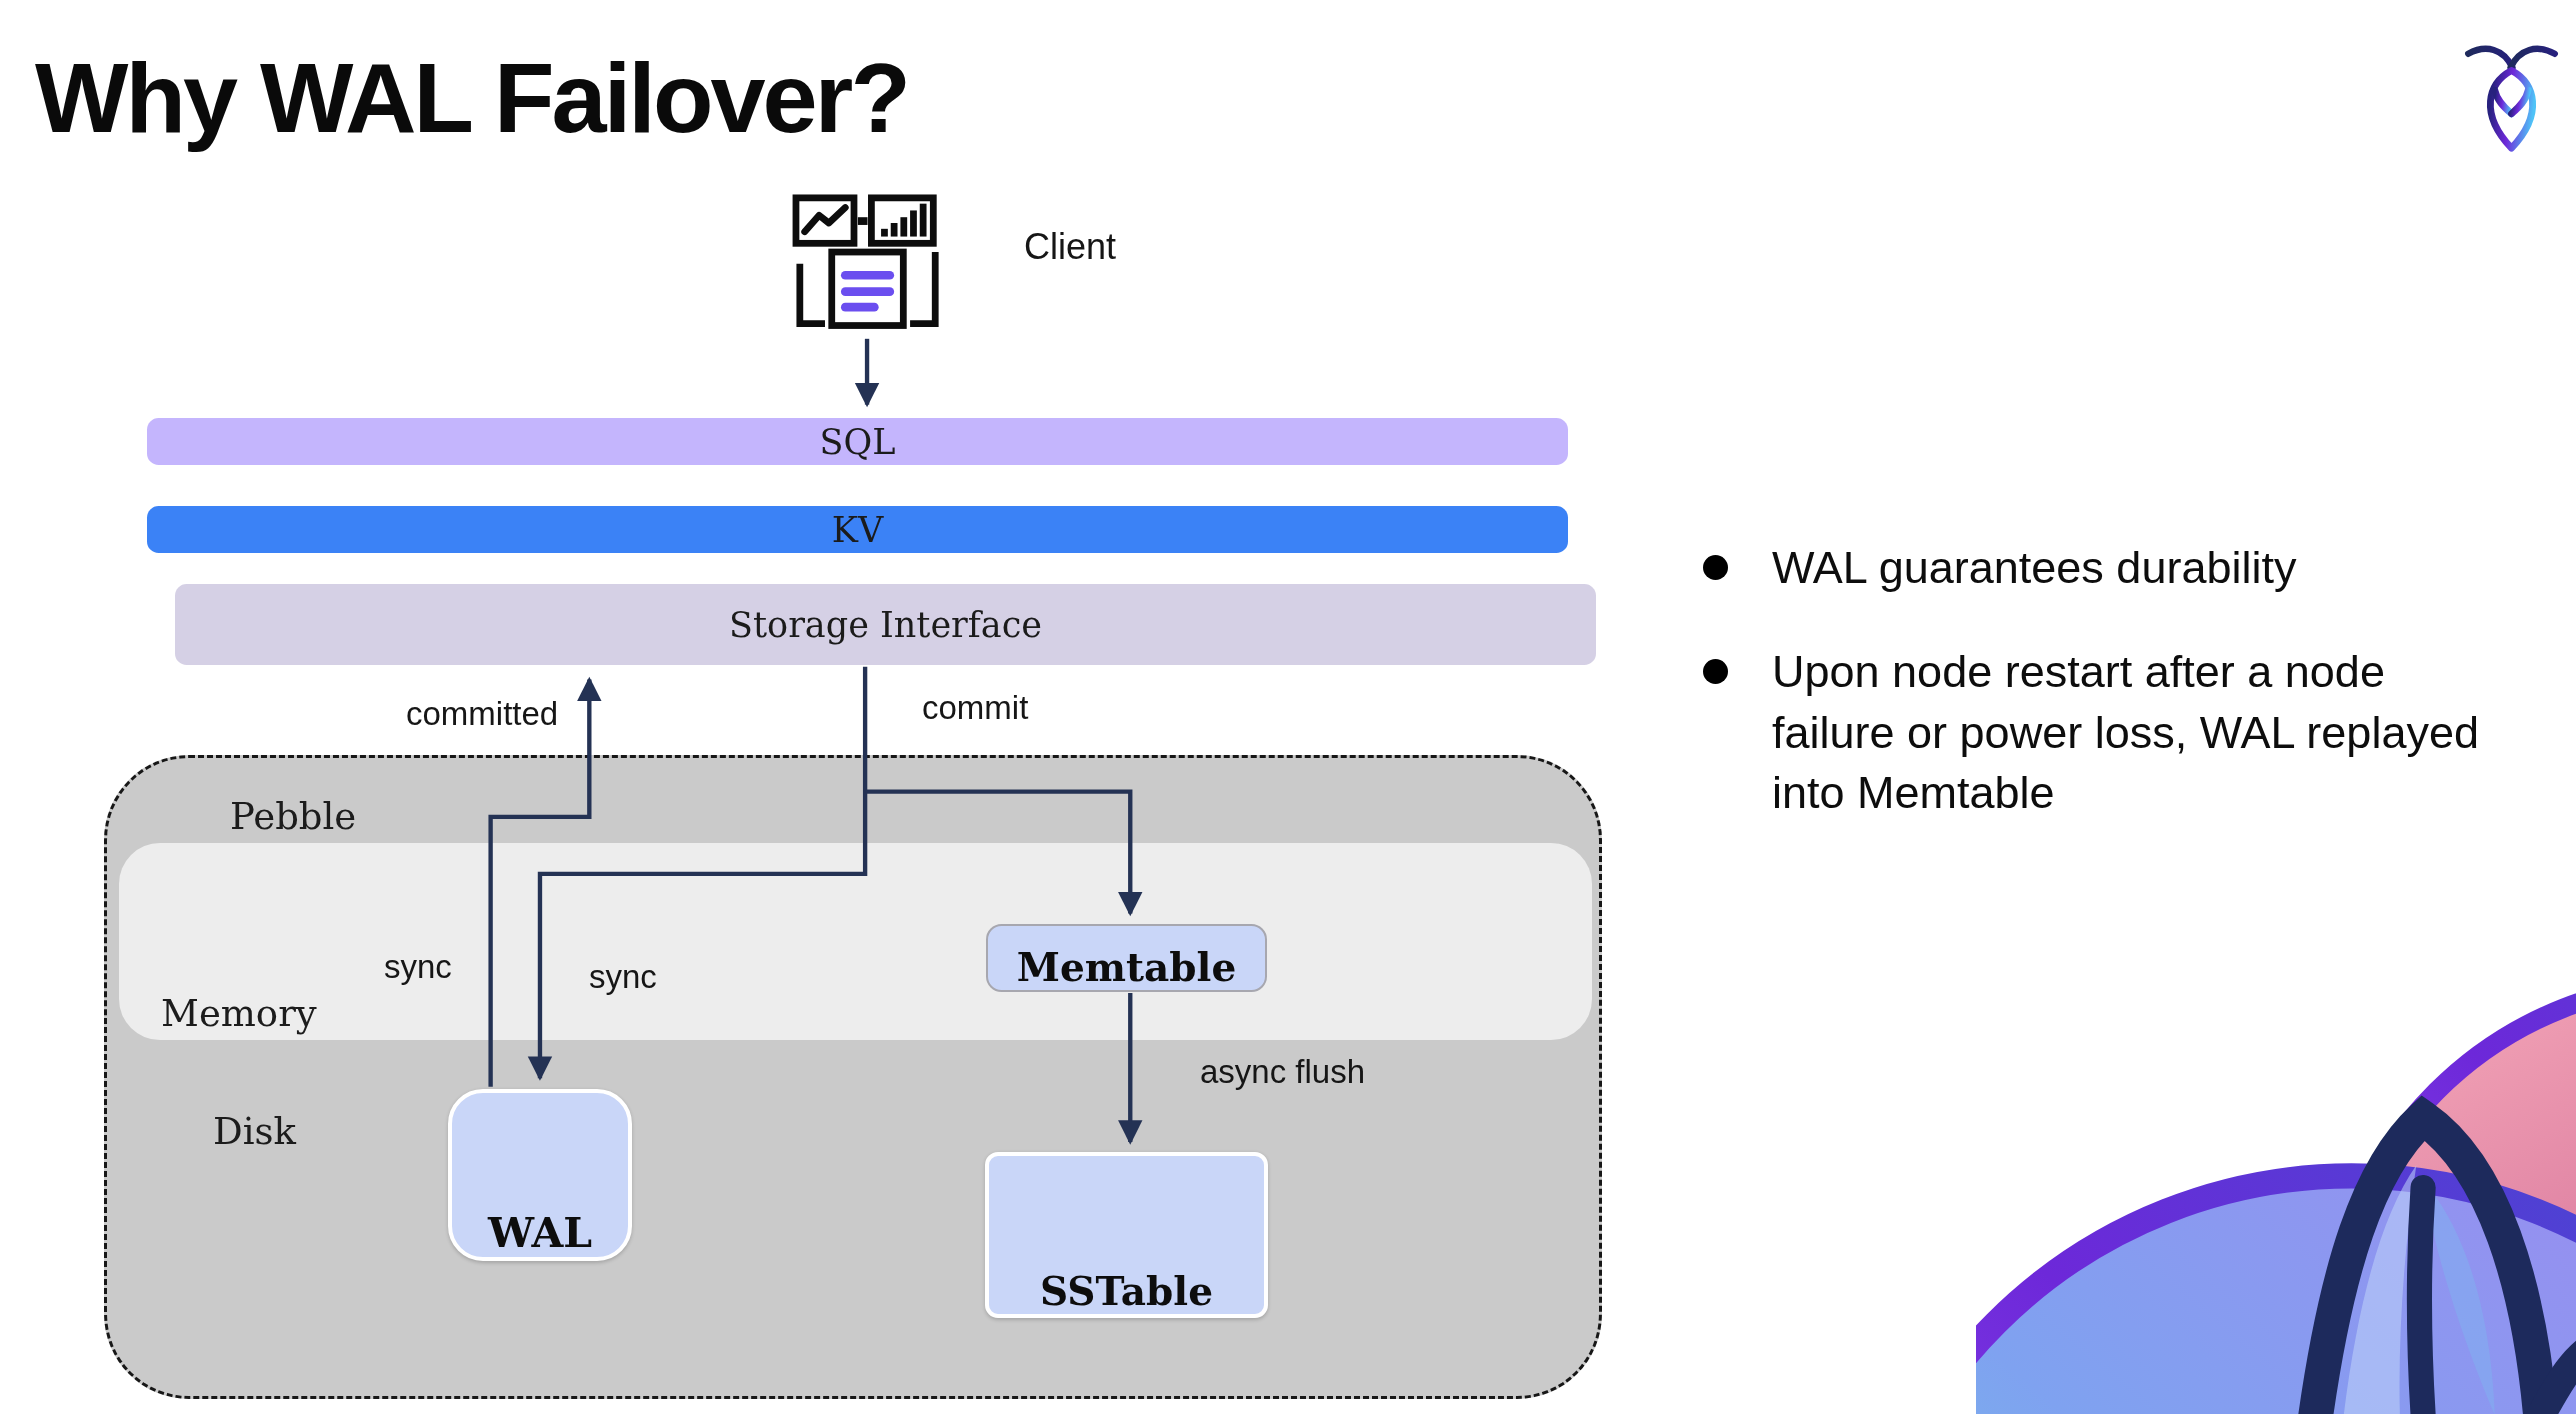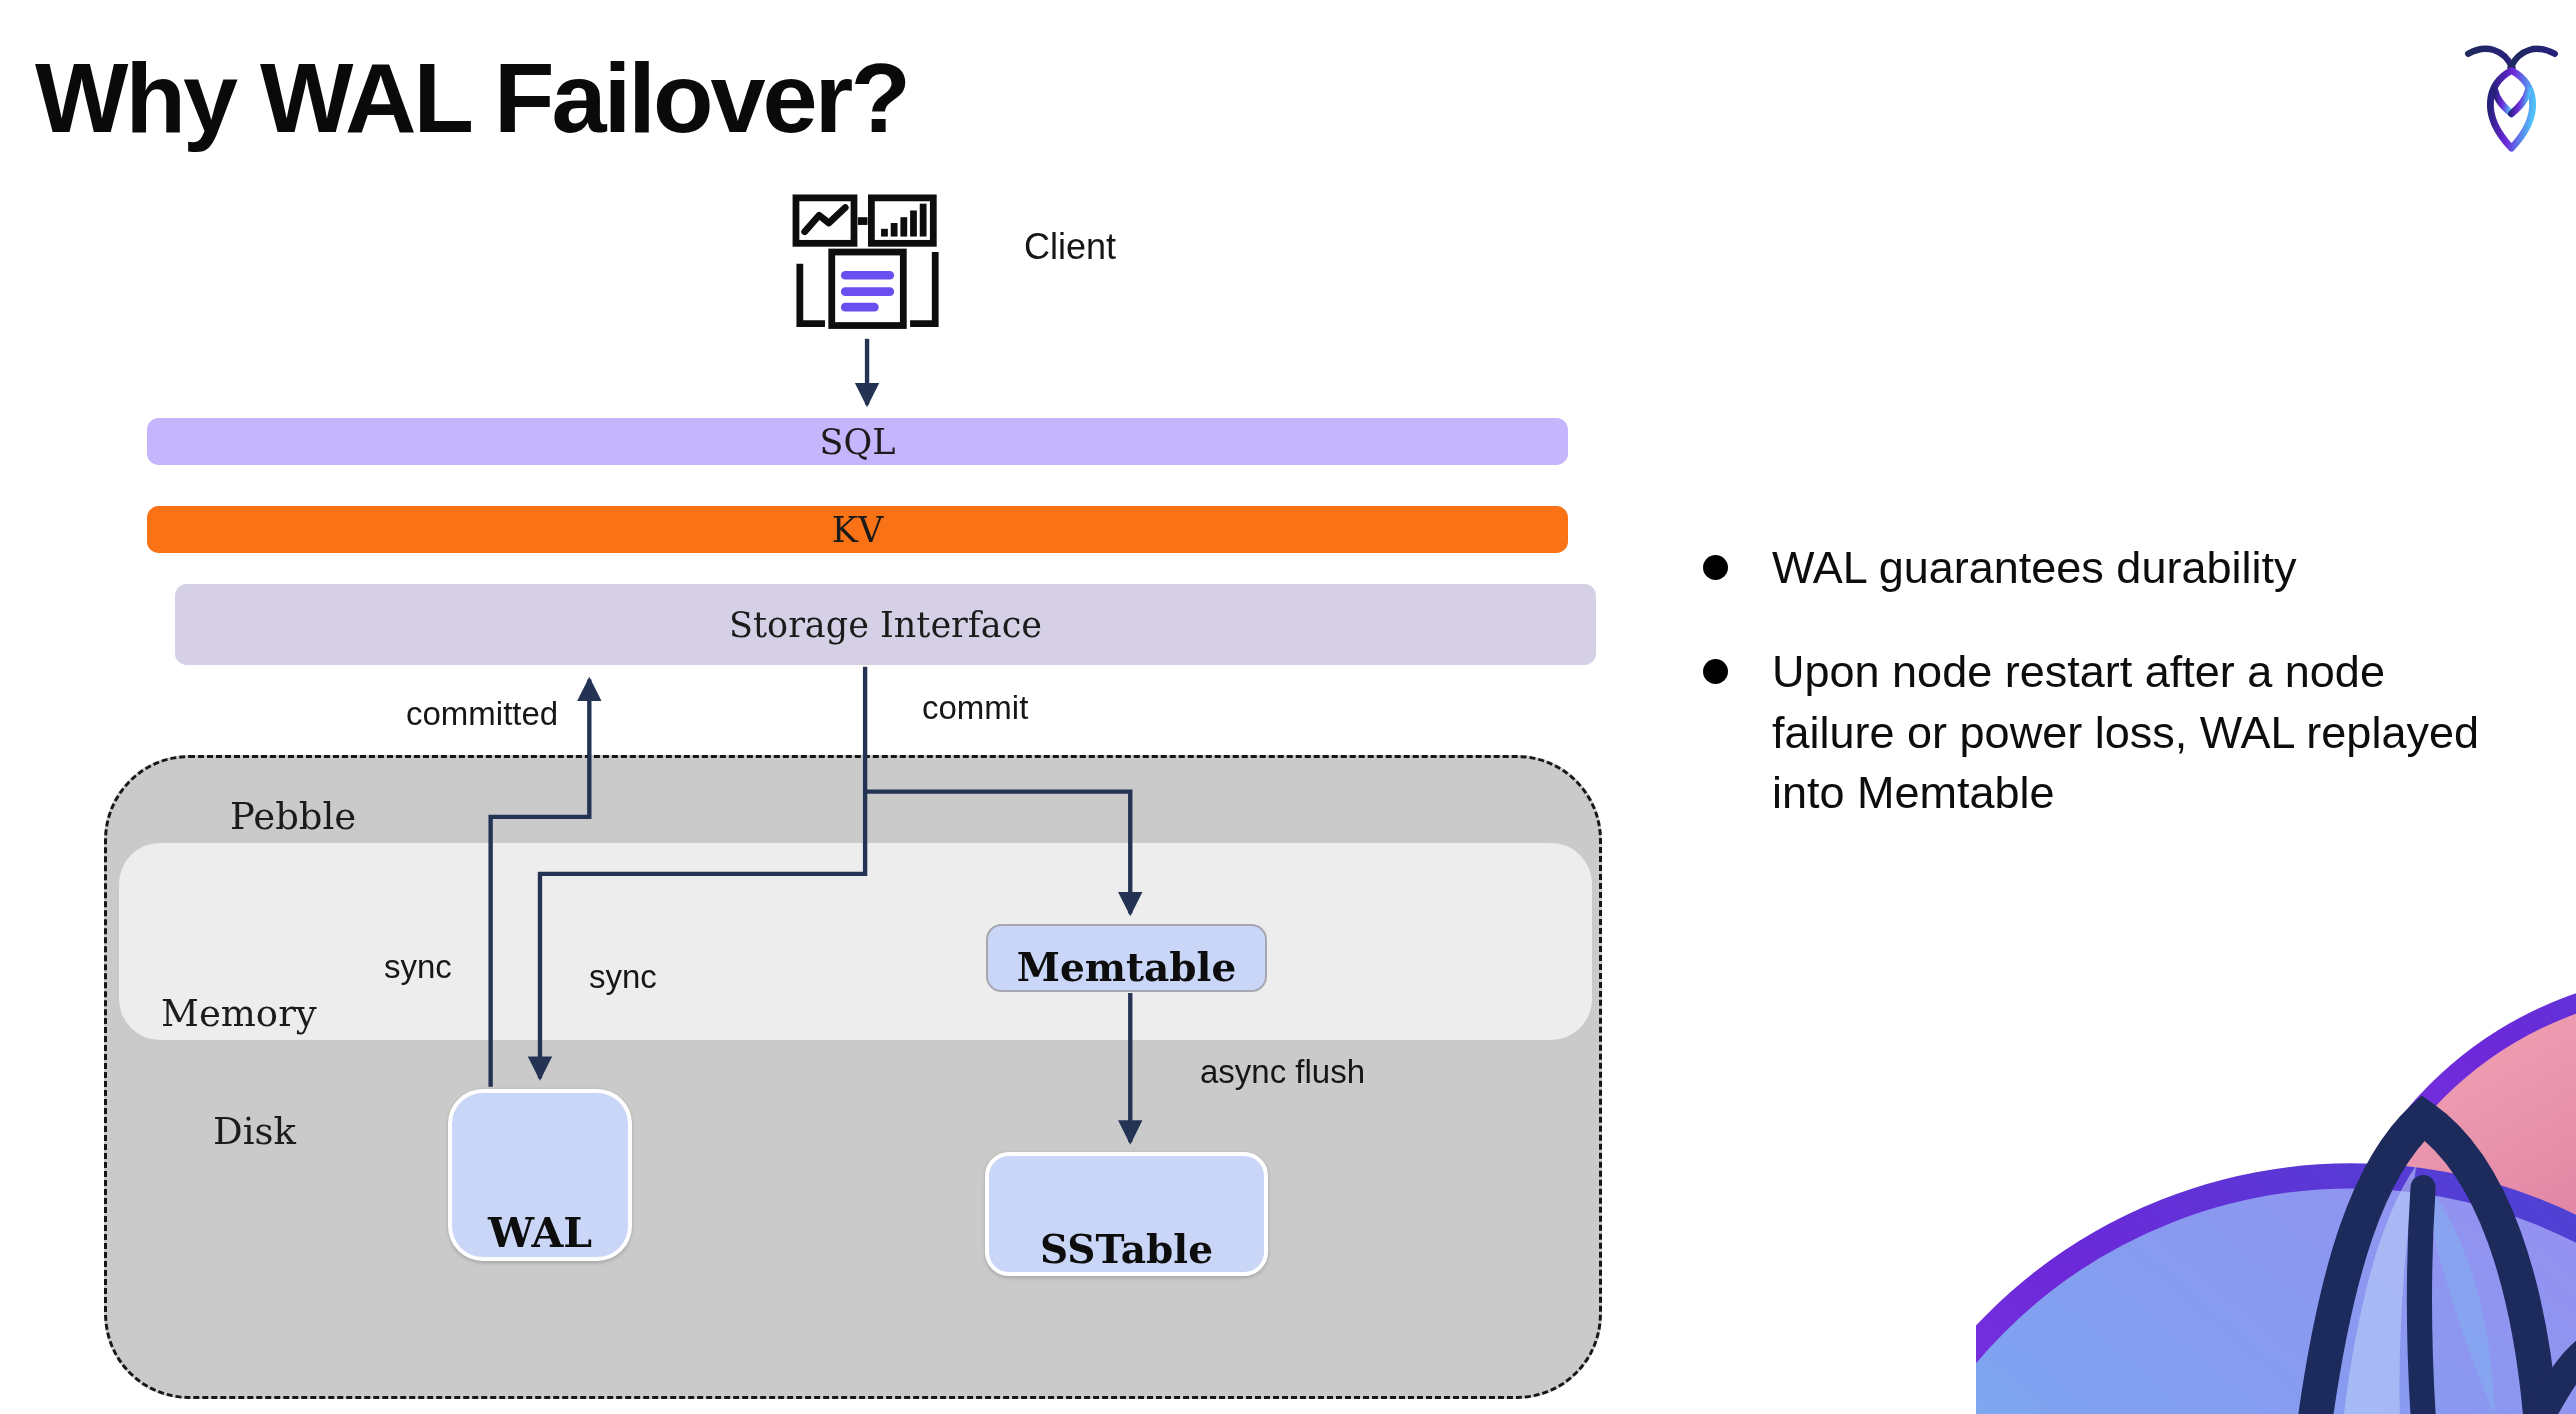--- a/index.html
+++ b/index.html
@@ -13,21 +13,21 @@
     font-size:99px;font-weight:bold;letter-spacing:-2.9px;color:#0a0a0a;
   }
   
   .bar{
     position:absolute;left:147px;width:1421px;border-radius:11.6px;
     display:flex;align-items:center;justify-content:center;
     font-family:"DejaVu Serif","Liberation Serif",serif;
     font-size:35px;color:#1b1b1b;
   }
   .bar-sql{top:418px;height:47px;background:#c4b5fd;}
-  .bar-kv {top:506px;height:47px;background:#f97316;}
+  .bar-kv {top:506px;height:47px;background:#3b82f6;}
   .bar-si {top:584px;height:81px;background:#D5D0E5;margin-left:28px;}
   
   .pebble{
     position:absolute;left:104px;top:755px;width:1498px;height:644px;
     background:#CACACA;border:3.9px dashed #171717;border-radius:85px;
     box-sizing:border-box;
   }
   .memory-band{
     position:absolute;left:11.6px;top:85px;width:1473px;height:197px;
     background:#EDEDED;border-radius:41px;
@@ -42,21 +42,21 @@
   .lbl-disk{left:106px;top:352px;}
   
   .node{
     position:absolute;display:flex;align-items:flex-end;justify-content:center;
     background:#C9D6F8;
     font-family:"DejaVu Serif","Liberation Serif",serif;
     font-weight:bold;color:#0d0d0d;box-sizing:border-box;
   }
   .node-wal{left:448px;top:1089px;width:184px;height:172px;border:4.8px solid #ffffff;border-radius:35px;font-size:41px;box-shadow:0 1.9px 3.9px rgba(0,0,0,.18);}
   .node-memtable{left:986px;top:924px;width:281px;height:68px;border:2.9px solid #A7A7AF;border-radius:15.5px;font-size:39px;}
-  .node-sstable{left:985px;top:1152px;width:283px;height:124px;border:4.8px solid #ffffff;border-radius:24px;font-size:39px;box-shadow:0 1.9px 3.9px rgba(0,0,0,.18);}
+  .node-sstable{left:985px;top:1152px;width:283px;height:166px;border:4.8px solid #ffffff;border-radius:13px;font-size:39px;box-shadow:0 1.9px 3.9px rgba(0,0,0,.18);}
   
   .edge-label{position:absolute;font-size:33px;color:#161616;}
   .lbl-committed{left:406px;top:695px;}
   .lbl-commit{left:922px;top:689px;}
   .lbl-sync-left{left:384px;top:948px;}
   .lbl-sync-right{left:589px;top:958px;}
   .lbl-async{left:1200px;top:1053px;}
   .lbl-client{position:absolute;left:1024px;top:226px;font-size:36px;color:#161616;}
   
   .bullets{position:absolute;left:1703px;top:538px;width:852px;}

